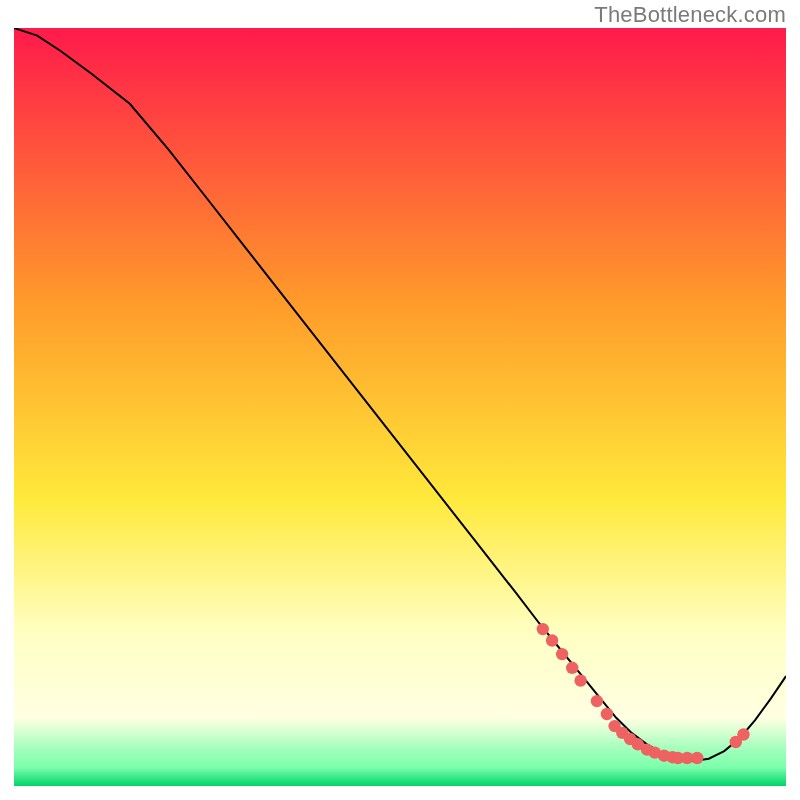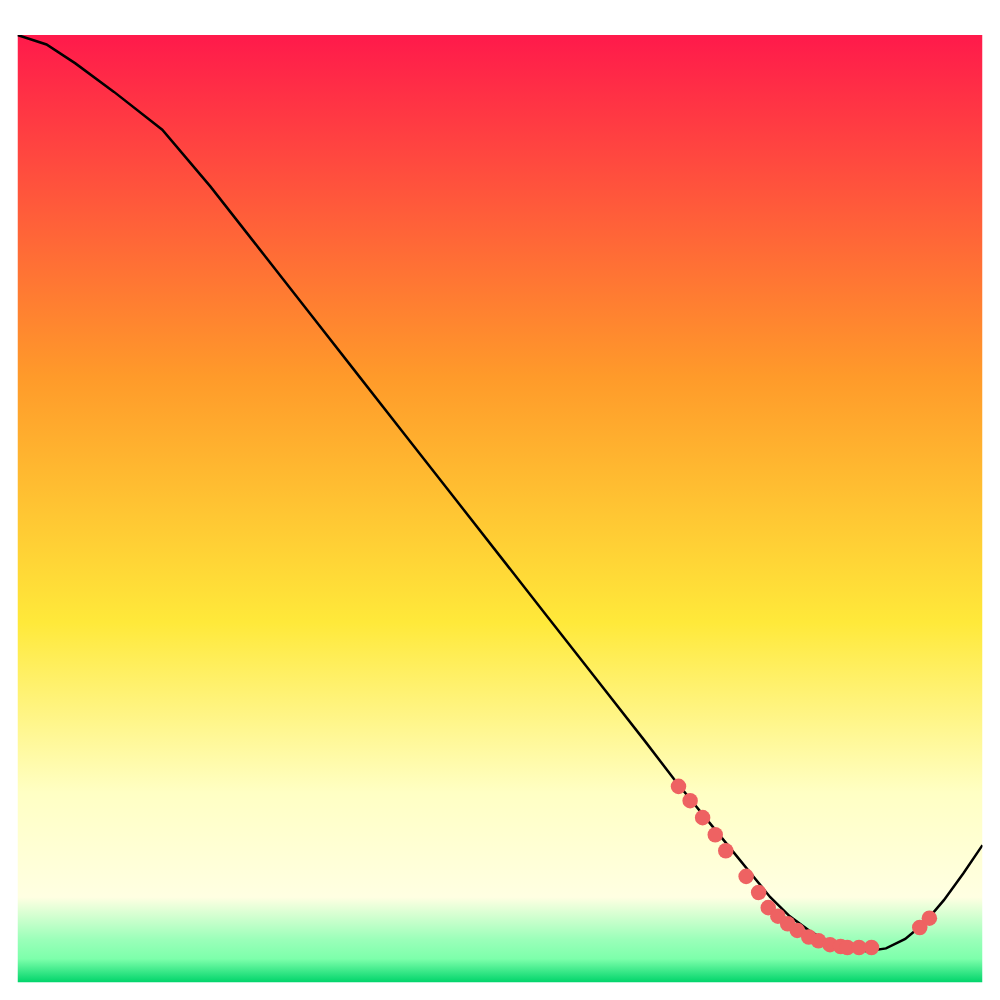--- a/index.html
+++ b/index.html
@@ -31,20 +31,21 @@
     font-size: 22px;
     color: #7a7a7a;
     letter-spacing: 0.2px;
   }
   svg { display:block; }
 </style>
 </head>
 <body>
 
 <div class="stage">
+  <div class="attribution">TheBottleneck.com</div>
 
   <div class="plot">
     <svg id="chart-svg" width="772" height="758" viewBox="0 0 772 758">
       <defs>
         <linearGradient id="bg-grad" x1="0" y1="0" x2="0" y2="1">
           <stop id="g0" offset="0%" stop-color="#ff1a4b"></stop>
           <stop id="g1" offset="36%" stop-color="#ff9a2a"></stop>
           <stop id="g2" offset="62%" stop-color="#ffe93a"></stop>
           <stop id="g3" offset="80%" stop-color="#ffffc4"></stop>
           <stop id="g4" offset="91%" stop-color="#ffffe2"></stop>

